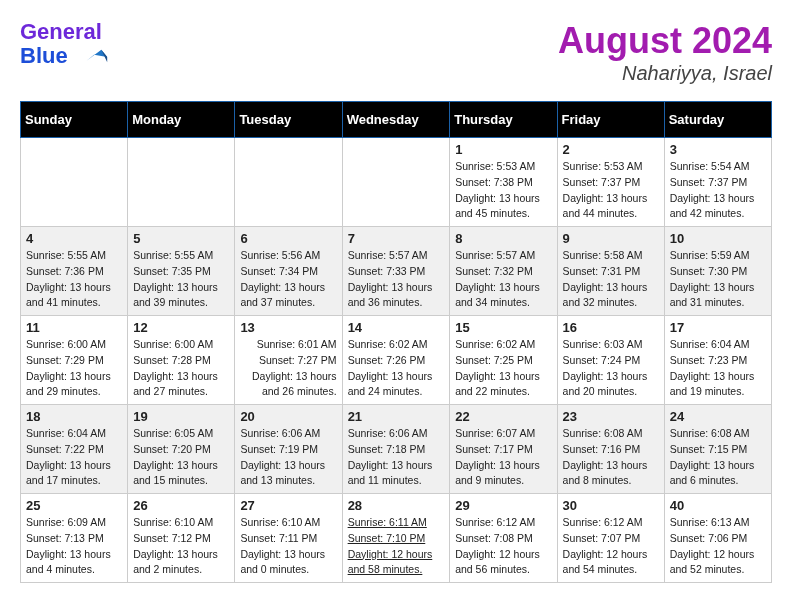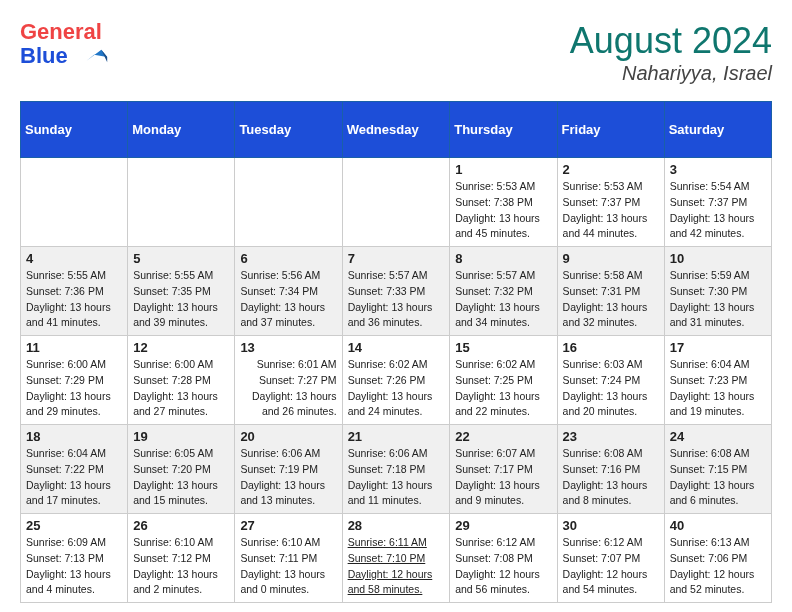--- a/index.html
+++ b/index.html
@@ -19,47 +19,47 @@
     .logo {
       display: flex;
       align-items: center;
     }
     .logo-text {
       font-size: 22px;
       font-weight: bold;
       color: #1a1a2e;
       line-height: 1.1;
     }
-    .logo-text span { color: #ef4444; }
+    .logo-text span { color: #6d28d9; }
     .logo-icon {
       width: 28px;
       height: 28px;
       margin-left: 4px;
     }
     .title-block { text-align: right; }
     .month-title {
       font-size: 36px;
-      color: #0f766e;
-      font-weight: 400;
+      color: #a21caf;
+      font-weight: 700;
     }
     .location-title {
       font-size: 20px;
       color: #444;
       font-style: italic;
     }
     table {
       width: 100%;
       border-collapse: collapse;
     }
     thead tr th {
-      background: #1d4ed8;
+      background: #000000;
       color: #fff;
       font-size: 13px;
       font-weight: bold;
-      padding: 20px 4px;
+      padding: 10px 4px;
       text-align: left;
       border: 1px solid #1a60a8;
     }
     tbody tr td {
       border: 1px solid #ccc;
       vertical-align: top;
       padding: 4px 5px;
       font-size: 10.5px;
       color: #222;
       min-height: 80px;

